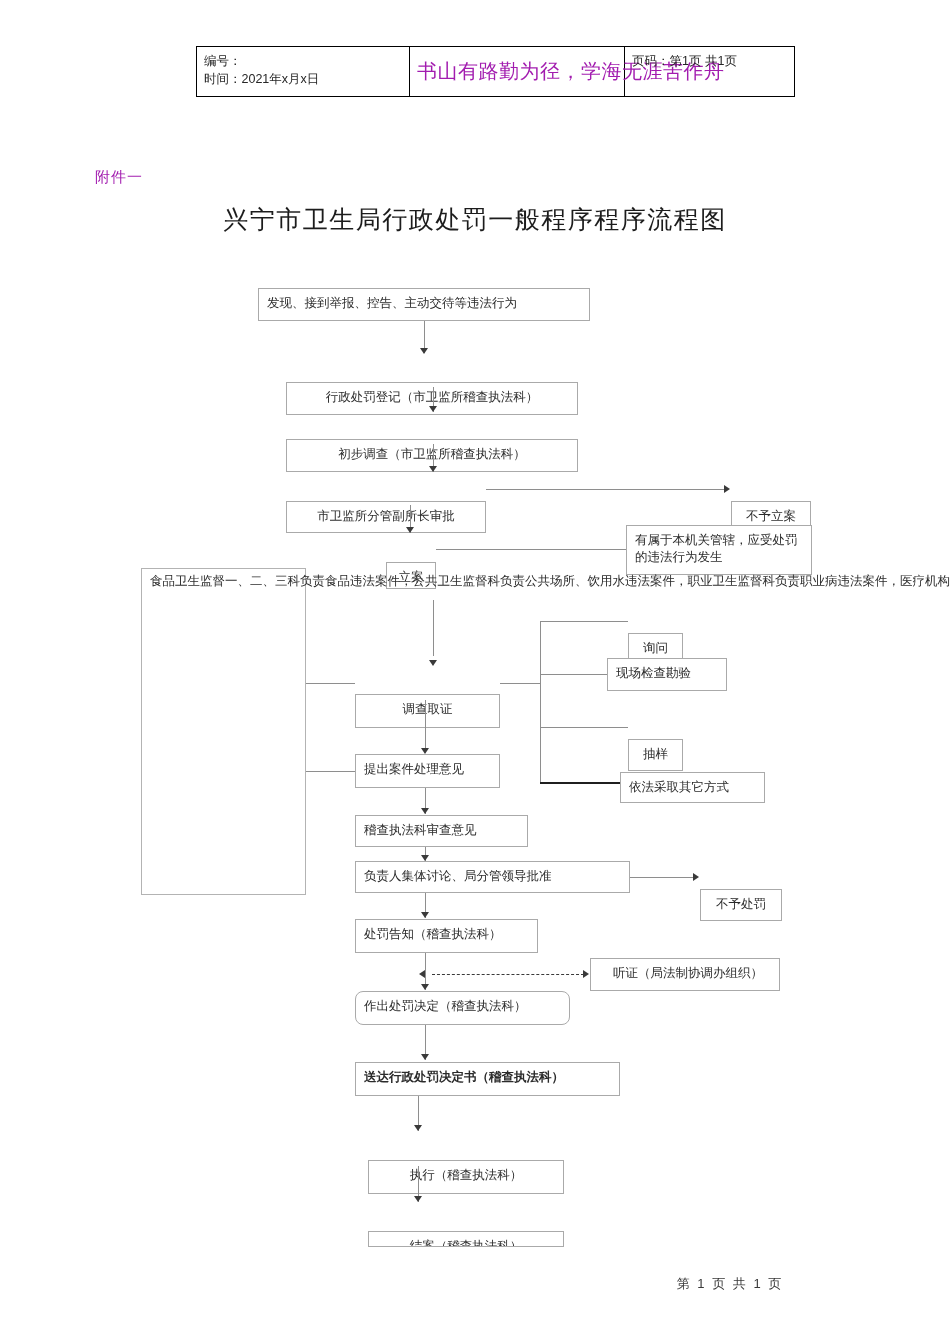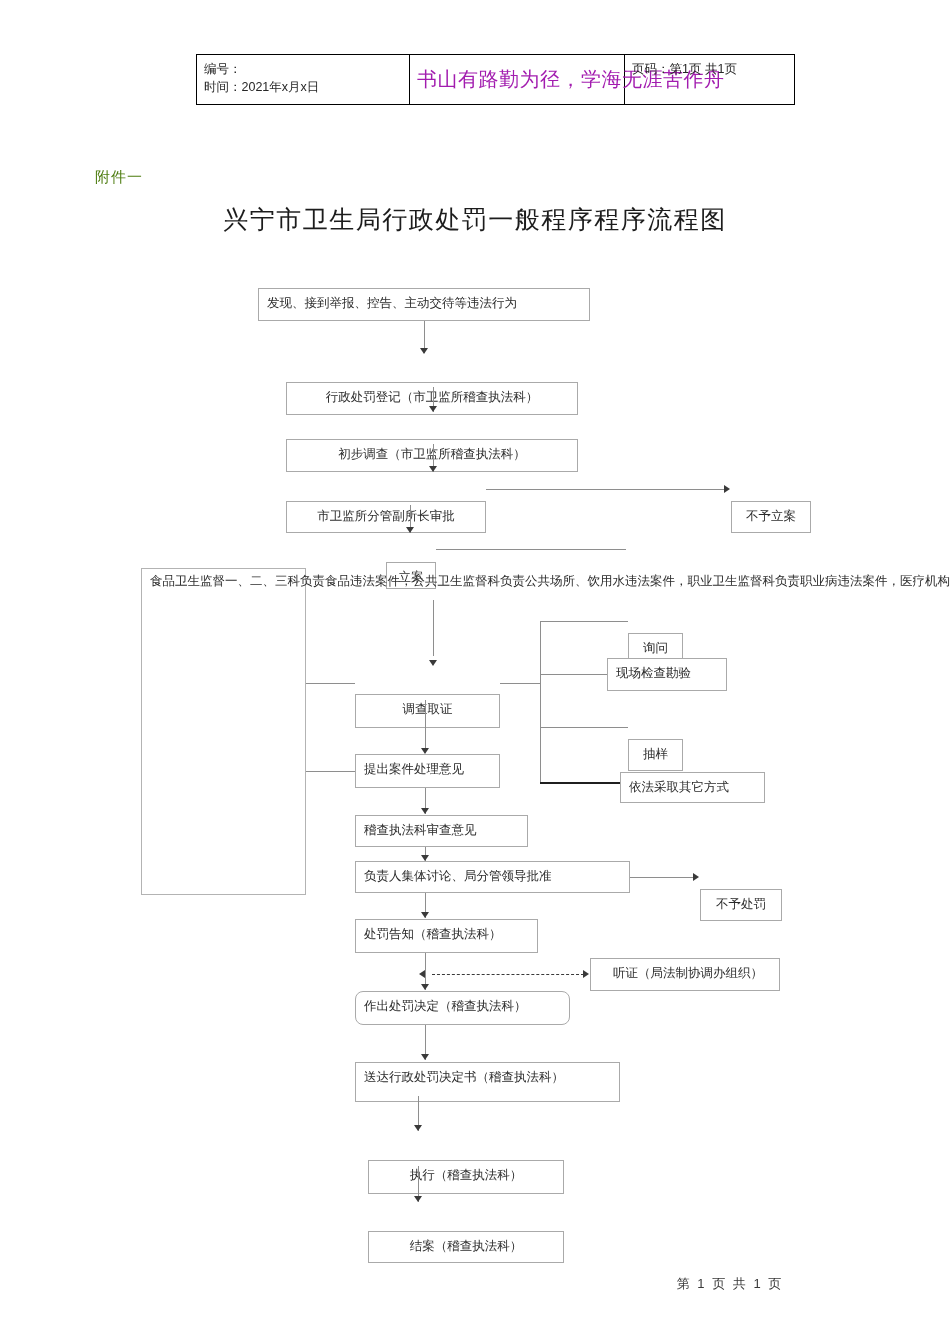--- a/index.html
+++ b/index.html
@@ -16,21 +16,21 @@
     width: 950px;
     height: 1344px;
     overflow: hidden;
     background: #ffffff;
   }
 
   
   .hdr-table {
     position: absolute;
     left: 196px;
-    top: 54px;
+    top: 46px;
     width: 553px;
     border-collapse: collapse;
     table-layout: fixed;
   }
   .hdr-table td {
     border: 1px solid #000000;
     vertical-align: top;
     padding: 5px 7px 6px 7px;
     font-size: 12.5px;
     line-height: 1.45;
@@ -50,21 +50,21 @@
   }
   .hdr-line { display: block; white-space: nowrap; }
 
   
   .attach-label {
     position: absolute;
     left: 95px;
     top: 168px;
     font-size: 15px;
     letter-spacing: 1px;
-    color: #4d7c0f;
+    color: #a21caf;
   }
   .doc-title {
     position: absolute;
     left: 0;
     top: 203px;
     width: 950px;
     text-align: center;
     font-size: 25px;
     letter-spacing: 1.5px;
     color: #1c1c1c;
@@ -192,20 +192,21 @@
   <div class="hline" style="left:486px; top:489px; width:240px;"></div>
   <div class="arrow-right" style="left:724px; top:485px;"></div>
   <div class="node center" style="left:731px; top:473px; width:80px; height:32px;">不予立案</div>
 
   <div class="vline" style="left:410px; top:505px; height:28px;"></div>
   <div class="arrow-down" style="left:406px; top:527px;"></div>
 
   <div class="node center" style="left:386px; top:534px; width:50px; height:27px;">立案</div>
   <div class="hline" style="left:436px; top:549px; width:190px;"></div>
 
+  <div class="node wrap" style="left:626px; top:525px; width:186px; height:50px;">有属于本机关管辖，应受处罚的违法行为发生</div>
 
   <div class="bigbox" style="left:141px; top:568px; width:165px; height:327px;"></div>
   <div class="longtext" style="left:150px; top:573px; width:800px;">食品卫生监督一、二、三科负责食品违法案件，公共卫生监督科负责公共场所、饮用水违法案件，职业卫生监督科负责职业病违法案件，医疗机构监督科负责医疗</div>
 
   <div class="hline" style="left:306px; top:683px; width:49px;"></div>
 
   <div class="hline" style="left:306px; top:771px; width:49px;"></div>
 
   <div class="vline" style="left:433px; top:600px; height:56px;"></div>
   <div class="arrow-down" style="left:429px; top:660px;"></div>
@@ -250,25 +251,25 @@
 
   <div class="dashline" style="left:432px; top:974px; width:152px;"></div>
   <div class="arrow-left" style="left:419px; top:970px;"></div>
   <div class="arrow-right" style="left:583px; top:970px;"></div>
   <div class="node" style="left:590px; top:958px; width:190px; height:33px;padding-left:22px;">听证（局法制协调办组织）</div>
 
   <div class="node" style="left:355px; top:991px; width:215px; height:34px;border-radius:8px;">作出处罚决定（稽查执法科）</div>
   <div class="vline" style="left:425px; top:1025px; height:35px;"></div>
   <div class="arrow-down" style="left:421px; top:1054px;"></div>
 
-  <div class="node" style="left:355px; top:1062px; width:265px; height:40px;">送达行政处罚决定书（稽查执法科）</div>
+  <div class="node" style="left:355px; top:1062px; width:265px; height:34px;font-weight:bold;">送达行政处罚决定书（稽查执法科）</div>
   <div class="vline" style="left:418px; top:1096px; height:35px;"></div>
   <div class="arrow-down" style="left:414px; top:1125px;"></div>
 
   <div class="node center" style="left:368px; top:1132px; width:196px; height:34px;">执行（稽查执法科）</div>
   <div class="vline" style="left:418px; top:1166px; height:36px;"></div>
   <div class="arrow-down" style="left:414px; top:1196px;"></div>
 
-  <div class="node center" style="left:368px; top:1203px; width:196px; height:32px;">结案（稽查执法科）</div>
+  <div class="node center" style="left:368px; top:1203px; width:196px; height:16px;">结案（稽查执法科）</div>
 
   <div class="page-footer">第 1 页  共 1 页</div>
 
 </div>
 
 </body></html>

